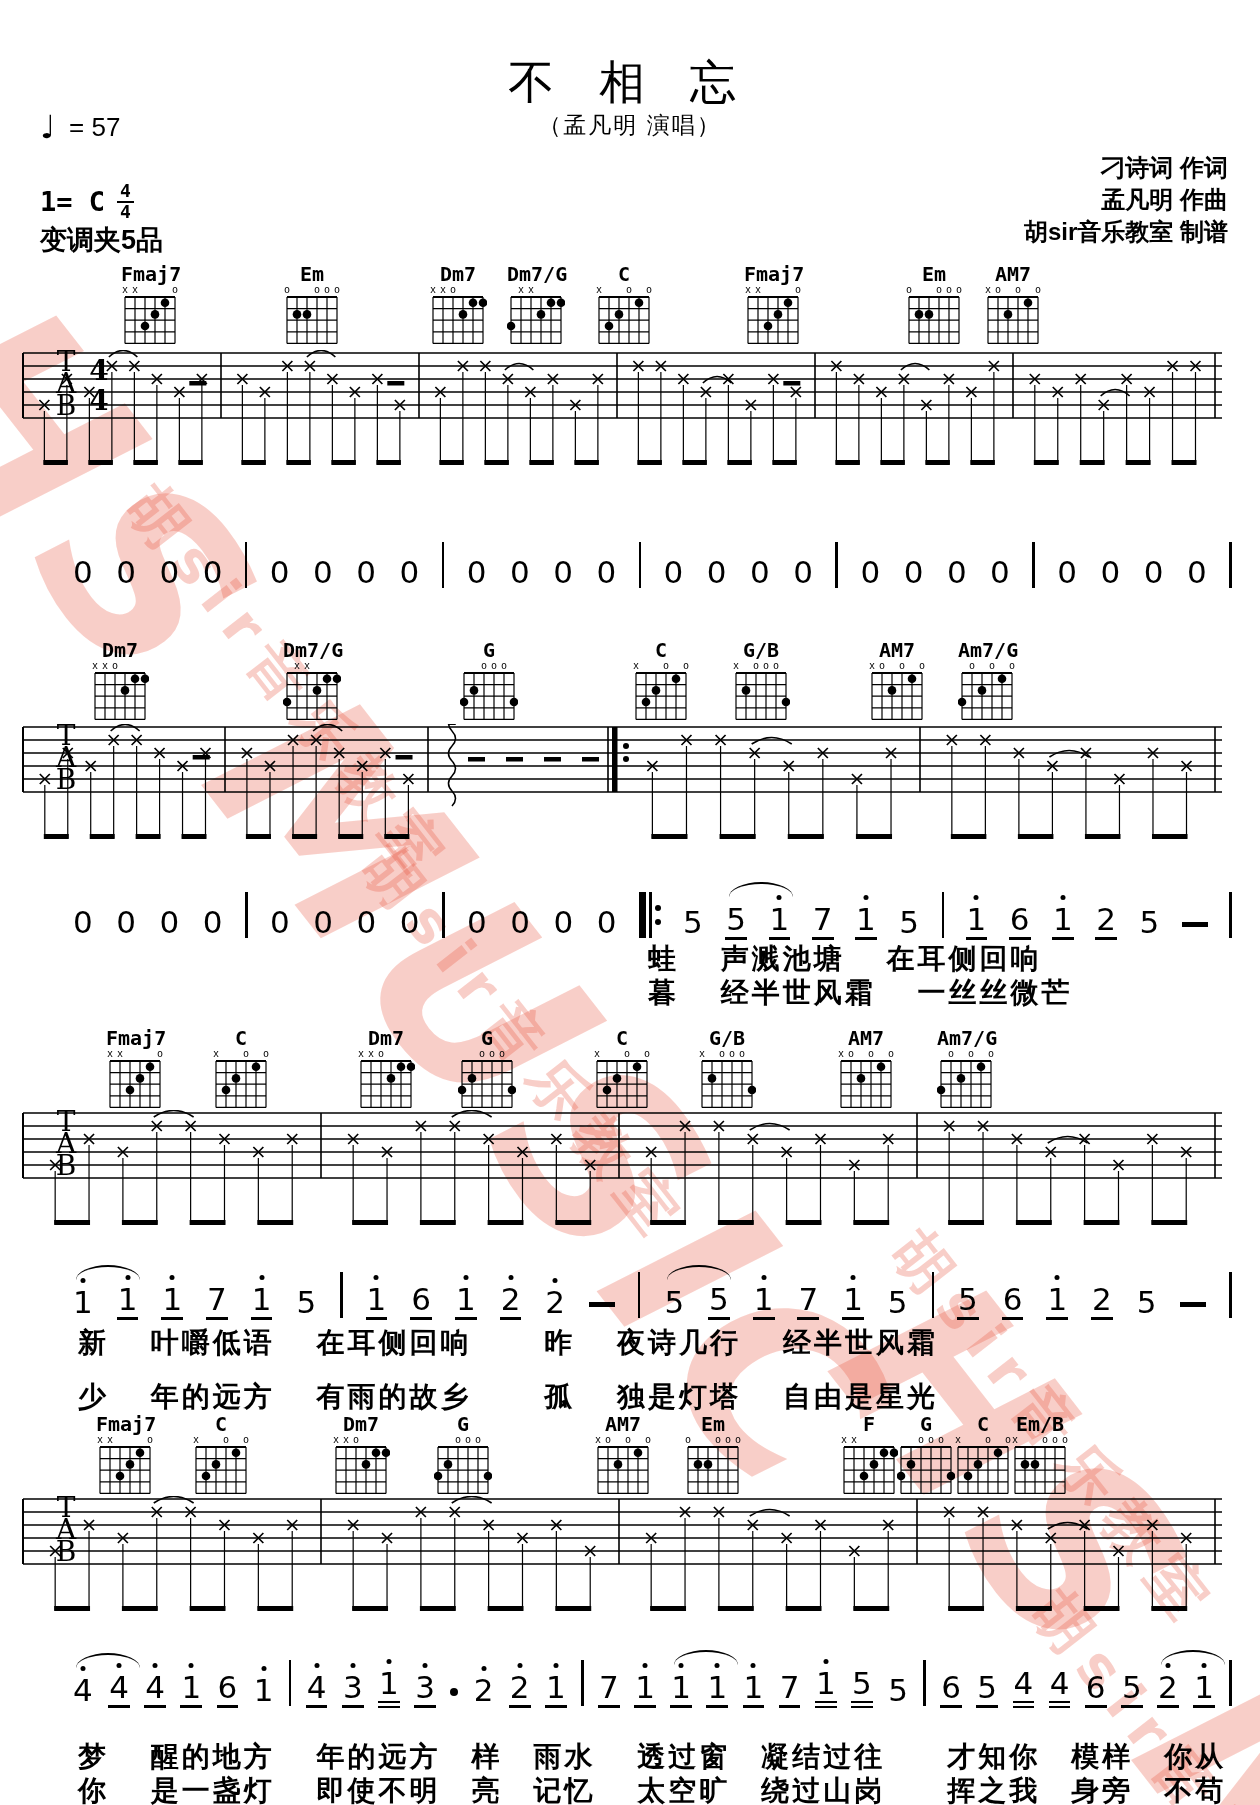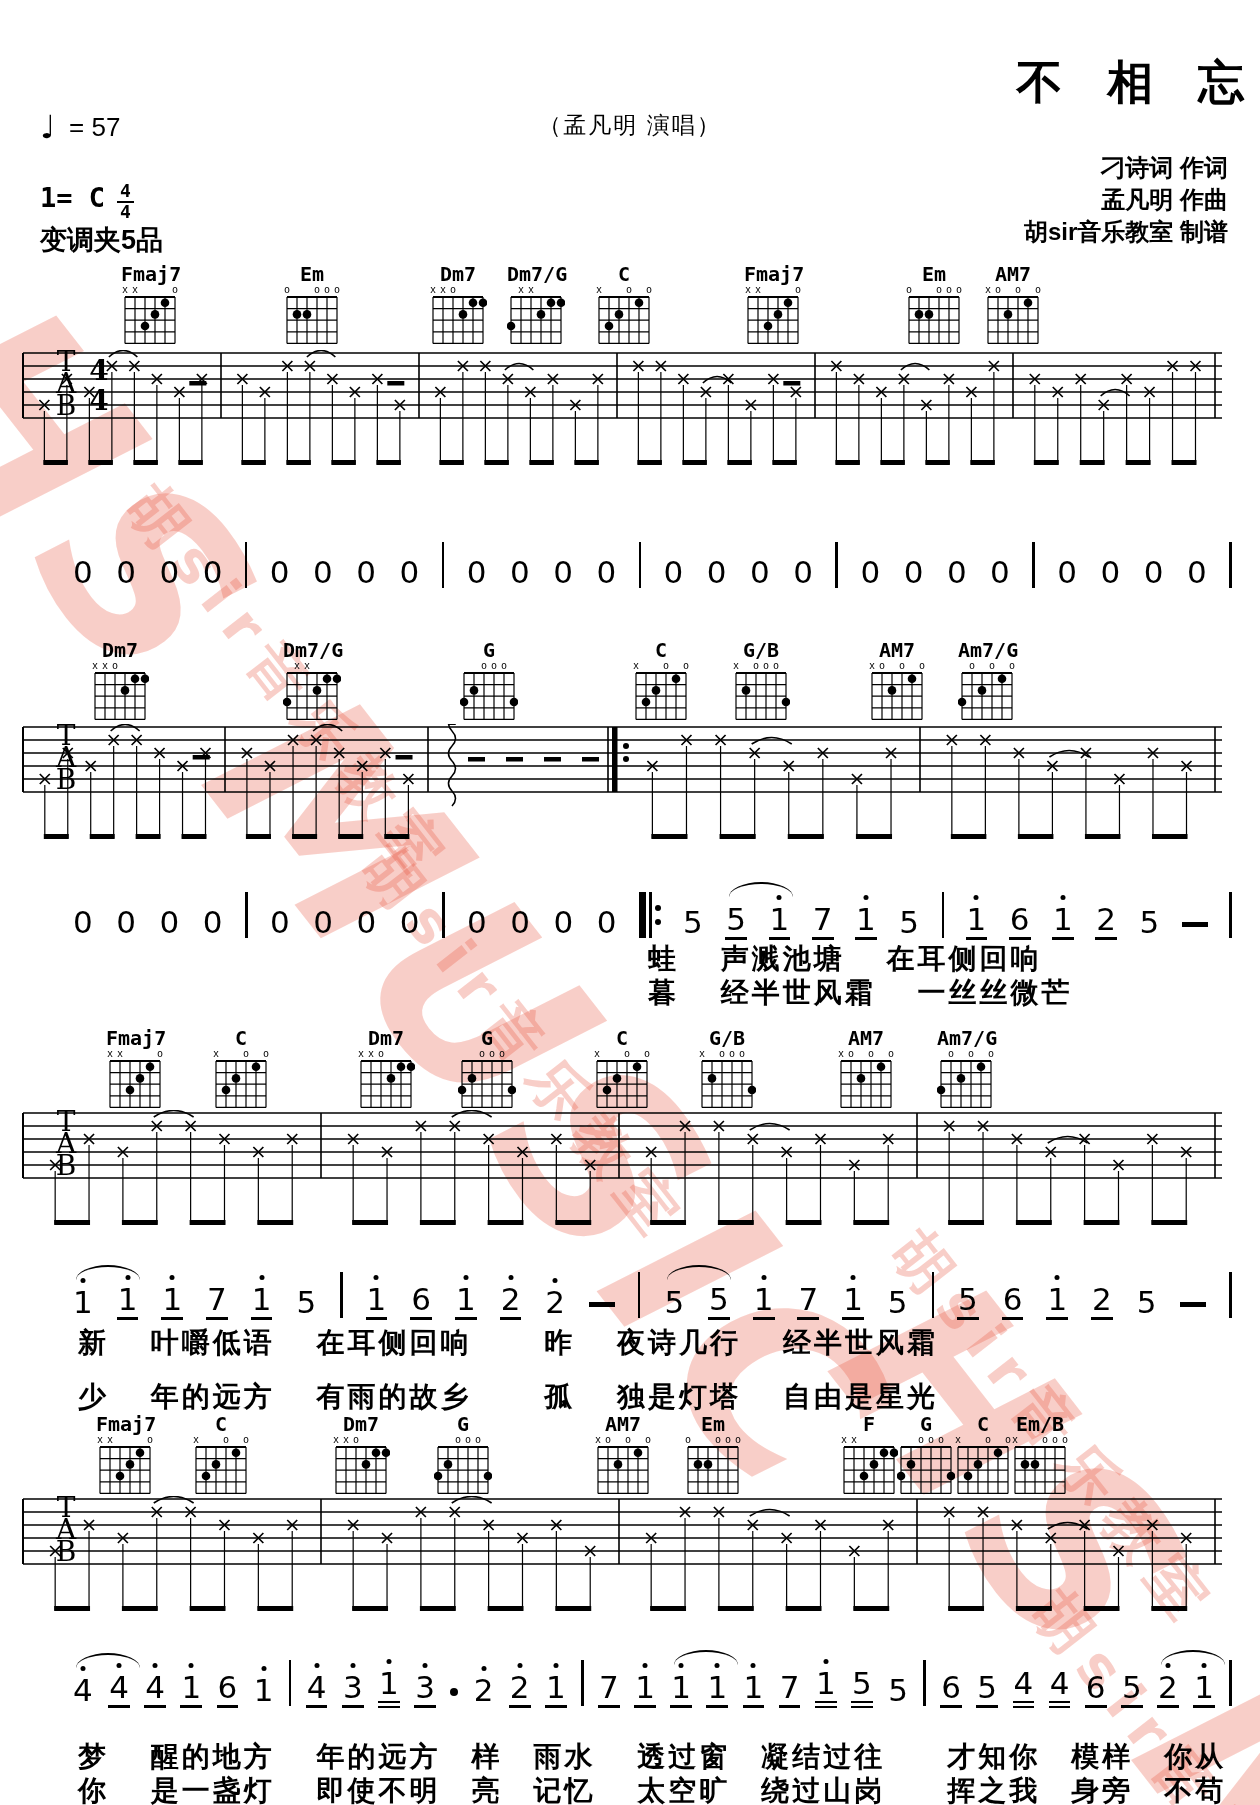--- a/index.html
+++ b/index.html
@@ -12,28 +12,28 @@
   .wm.en{font-size:240px;letter-spacing:12px;}
   .wm.cn{font-size:58px;font-style:normal;letter-spacing:14px;}
   .wm1{left:70px;top:255px;}
   .wm2{left:170px;top:470px;}
   .wm3{left:405px;top:830px;}
   .wm4{left:1000px;top:1230px;}
   .wm5{left:935px;top:1215px;}
   .wm6{left:1075px;top:1575px;}
   
   .hdr{position:absolute;left:0;top:0;width:100%;z-index:2;}
-  .title{position:absolute;left:0;top:52px;width:100%;text-align:right;
-         font-size:46px;font-weight:bold;letter-spacing:16px;}
+  .title{position:absolute;left:0;top:52px;width:100%;text-align:center;
+         font-size:46px;font-weight:normal;letter-spacing:16px;}
   .subtitle{position:absolute;left:0;top:110px;width:100%;text-align:center;
             font-size:23px;letter-spacing:2px;}
   .tempo{position:absolute;left:40px;top:108px;font-size:26px;display:flex;gap:14px;align-items:center;}
   .tempo .note{font-size:32px;font-family:"DejaVu Sans",sans-serif;}
   .keysig{position:absolute;left:40px;top:182px;font-size:27px;font-weight:bold;
-          display:flex;gap:12px;align-items:flex-start;font-family:"DejaVu Sans Mono",monospace;}
+          display:flex;gap:12px;align-items:center;font-family:"DejaVu Sans Mono",monospace;}
   .frac{display:inline-flex;flex-direction:column;align-items:center;font-size:18px;
         line-height:1.05;font-weight:bold;}
   .frac i{font-style:normal;}
   .frac i:first-child{border-bottom:2px solid #000;padding:0 3px;}
   .capo{position:absolute;left:40px;top:222px;font-size:27px;font-weight:bold;}
   .credits{position:absolute;right:32px;top:152px;text-align:right;font-size:24px;
            line-height:1.33;font-weight:bold;}
   
   .chord{position:absolute;width:58px;z-index:2;}
   .chord .cname{text-align:center;font-size:20px;font-weight:bold;

